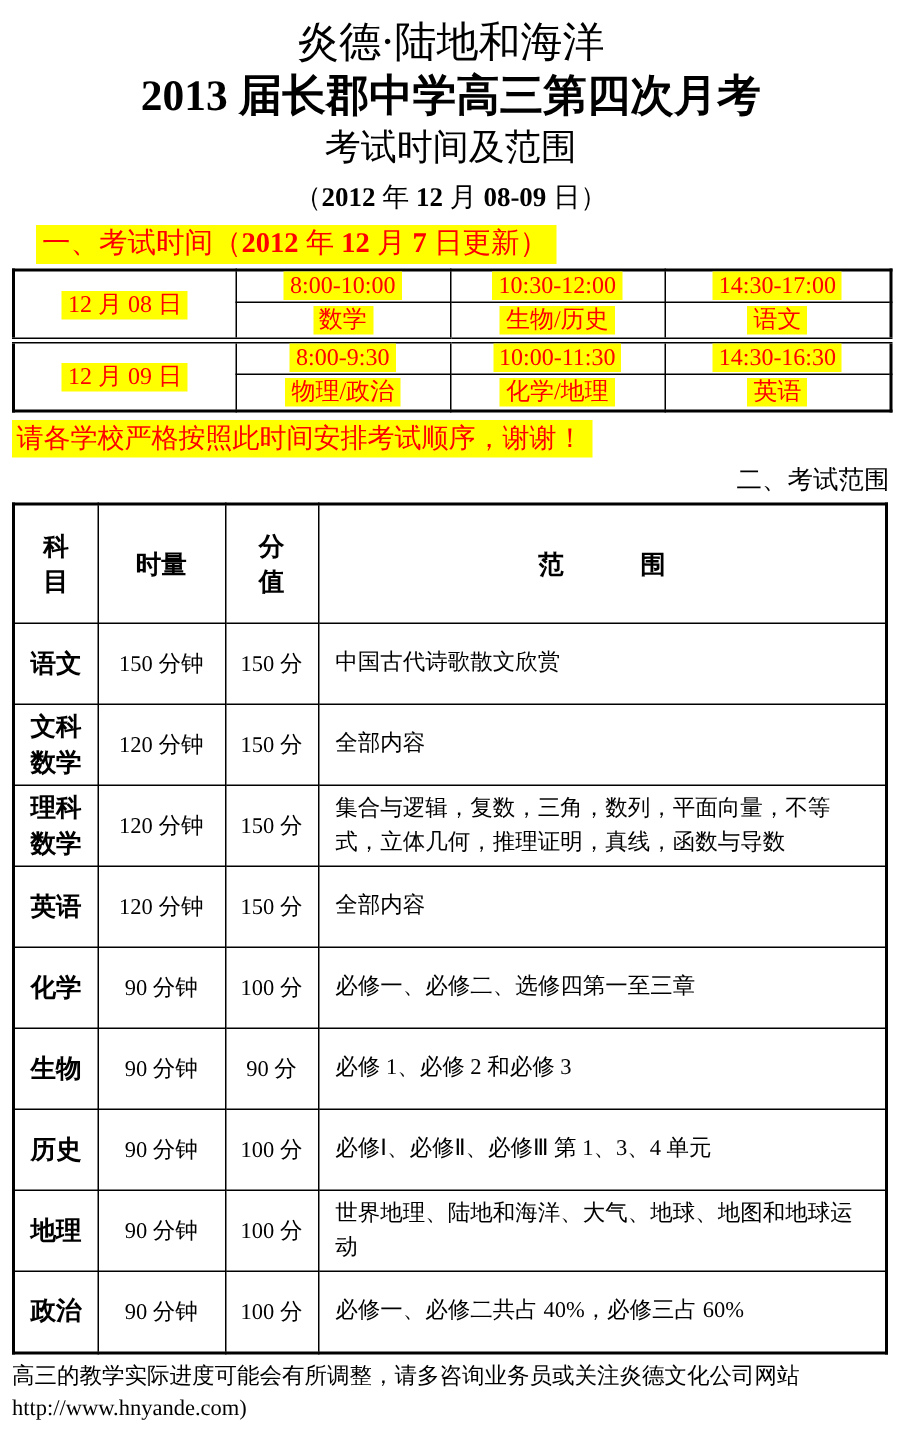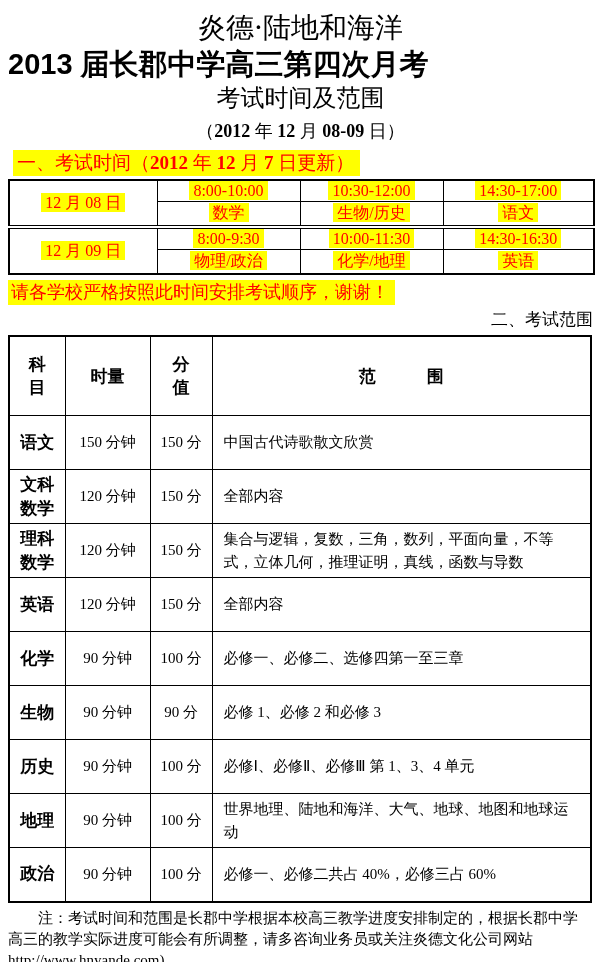--- a/index.html
+++ b/index.html
@@ -10,33 +10,33 @@
     font-family: "Liberation Serif", serif;
     overflow: hidden;
   }
   .page { padding: 6px 8px 0 8px; }
 
   .brand {
     text-align: center; font-size: 28px; line-height: 36px;
     font-family: "DejaVu Serif", serif; font-weight: normal; margin-top: 4px;
   }
   .title {
-    text-align: left; font-size: 29px; line-height: 37px;
-    font-weight: bold; font-family: Liberation Sans, sans-serif;
+    text-align: center; font-size: 29px; line-height: 37px;
+    font-weight: bold; font-family: Liberation Serif, serif;
   }
   .subtitle {
     text-align: center; font-size: 24px; line-height: 31px;
     font-family: "DejaVu Serif", serif;
   }
   .dateline {
     text-align: center; font-size: 18px; line-height: 25px; margin-top: 5px;
   }
 
   .hl { background: #FFFF00; color: #FF0000; }
-  .sec1-heading { margin: 6px 0 3px 5px; font-size: 19px; line-height: 23px; }
+  .sec1-heading { margin: 6px 0 3px 16px; font-size: 19px; line-height: 23px; }
   .sec1-heading .hl { display: inline-block; padding: 1px 6px 2px 4px; }
 
   table.schedule {
     border-collapse: collapse; table-layout: fixed;
     width: 585px; border: 2px solid #000;
   }
   table.schedule td {
     border: 1px solid #000; text-align: center;
     font-size: 16px; padding: 1px 0; height: 21px; vertical-align: middle;
   }
@@ -201,18 +201,17 @@
         <tr>
           <td class="subj">政治</td>
           <td class="dur">90 分钟</td>
           <td class="scor">100 分</td>
           <td class="range">必修一、必修二共占 40%，必修三占 60%</td>
         </tr>
       </tbody>
   </table>
 
   <div class="footer">
-    <div class="indent">注：考试时间和范围是长郡中学根据本校高三教学进度安排制定的，根据长郡中学</div>
     <div>高三的教学实际进度可能会有所调整，请多咨询业务员或关注炎德文化公司网站</div>
     <div>http://www.hnyande.com)</div>
   </div>
 
 </div>
 
 </body></html>

